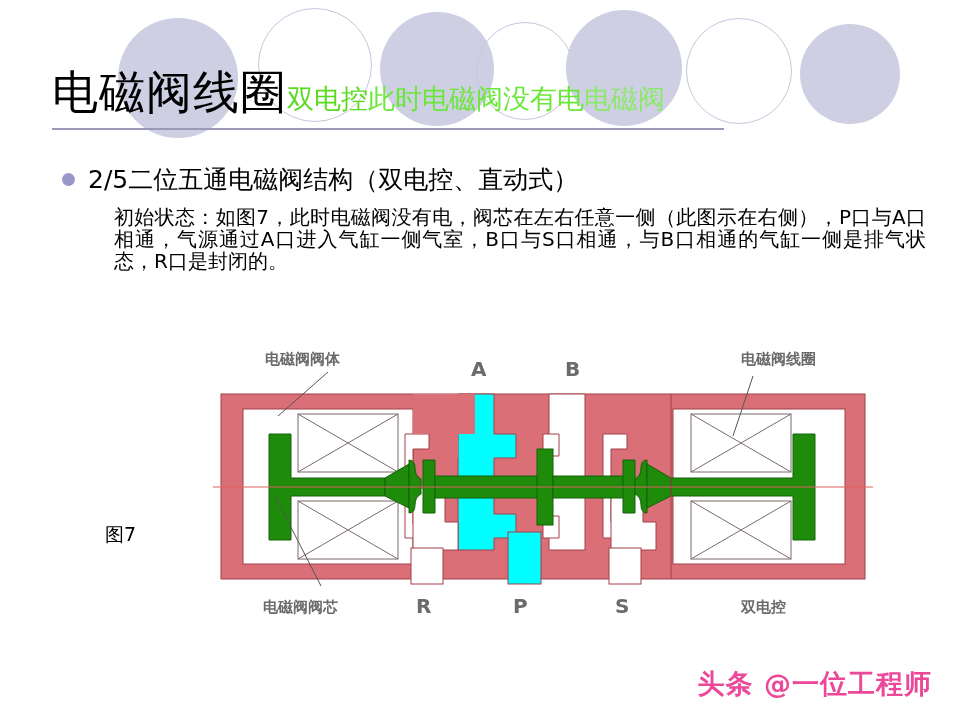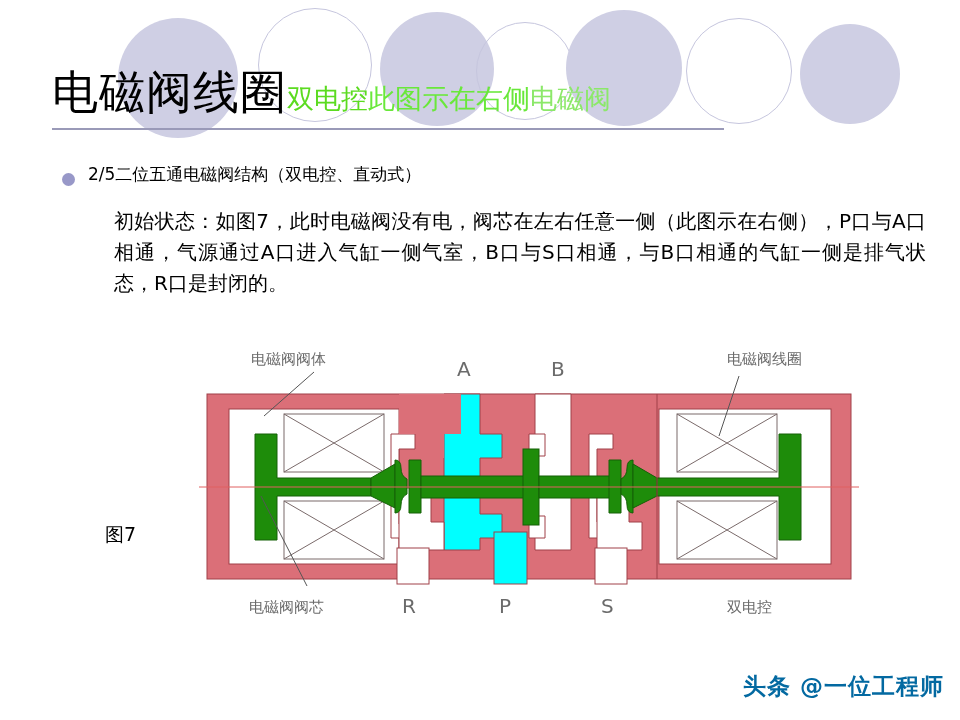--- a/index.html
+++ b/index.html
@@ -32,64 +32,64 @@
   .sub-a{color:#5bdb20;}
   .sub-b{color:#69e83a;}
   .sub-c{color:#8ce86a;font-family:Liberation Serif, serif;}
   .title-rule{position:absolute;left:52px;top:128px;width:672px;height:2px;background:#9a9ab8;}
 
   
   .bullet-dot{position:absolute;left:62px;top:173px;width:13px;height:13px;border-radius:50%;background:#9898c8;}
   .bullet-line{
     position:absolute;left:88px;top:163px;
     font-family:"DejaVu Sans","Liberation Sans",sans-serif;
-    font-size:17px;color:#000;white-space:nowrap;
+    font-size:25px;color:#000;white-space:nowrap;
   }
   .para{
     position:absolute;left:114px;top:206px;width:812px;
     font-family:"DejaVu Sans","Liberation Sans",sans-serif;
-    font-size:20px;color:#000;line-height:31px;
+    font-size:20px;color:#000;line-height:22px;
     text-align:justify;
   }
 
   
   .fig-label{
     position:absolute;left:105px;top:522px;
     font-family:"DejaVu Sans","Liberation Sans",sans-serif;
     font-size:19px;color:#000;
   }
 
   
-  .diagram{position:absolute;left:199px;top:336px;width:660px;height:300px;}
+  .diagram{position:absolute;left:213px;top:336px;width:660px;height:300px;font-weight:bold;}
   .diagram svg{display:block;}
 
   
   .watermark{
-    position:absolute;right:16px;bottom:18px;
+    position:absolute;right:28px;bottom:18px;
     font-family:"DejaVu Sans","Liberation Sans",sans-serif;
-    font-size:23px;color:#0369a1;font-weight:bold;letter-spacing:1px;
+    font-size:27px;color:#ec4899;font-weight:bold;letter-spacing:1px;
   }
 </style>
 </head>
 <body>
 
 <div class="slide">
 
   <div class="deco-band">
     <div class="circ circ-fill" style="left:118px;top:18px;width:120px;height:120px;"></div>
     <div class="circ circ-out" style="left:258px;top:8px;width:112px;height:112px;"></div>
     <div class="circ circ-fill" style="left:380px;top:12px;width:114px;height:114px;"></div>
     <div class="circ circ-out" style="left:476px;top:22px;width:96px;height:96px;"></div>
     <div class="circ circ-fill" style="left:566px;top:10px;width:116px;height:116px;"></div>
     <div class="circ circ-out" style="left:686px;top:18px;width:104px;height:104px;"></div>
     <div class="circ circ-fill" style="left:800px;top:24px;width:100px;height:100px;"></div>
   </div>
 
   <div class="title-row">
-    <span class="title-main">电磁阀线圈</span><span class="title-sub sub-a">双电控</span><span class="title-sub sub-b">此图示在右侧</span><span class="title-sub sub-c">电磁阀</span>
+    <span class="title-main">电磁阀线圈</span><span class="title-sub sub-a">双电控</span><span class="title-sub sub-b">此时电磁阀没有电</span><span class="title-sub sub-c">电磁阀</span>
   </div>
   <div class="title-rule"></div>
 
   <div class="bullet-dot"></div>
   <div class="bullet-line">2/5二位五通电磁阀结构（双电控、直动式）</div>
   <div class="para">初始状态：如图7，此时电磁阀没有电，阀芯在左右任意一侧（此图示在右侧），P口与A口相通，气源通过A口进入气缸一侧气室，B口与S口相通，与B口相通的气缸一侧是排气状态，R口是封闭的。</div>
 
   <div class="fig-label">图7</div>
 
   <div class="diagram">

